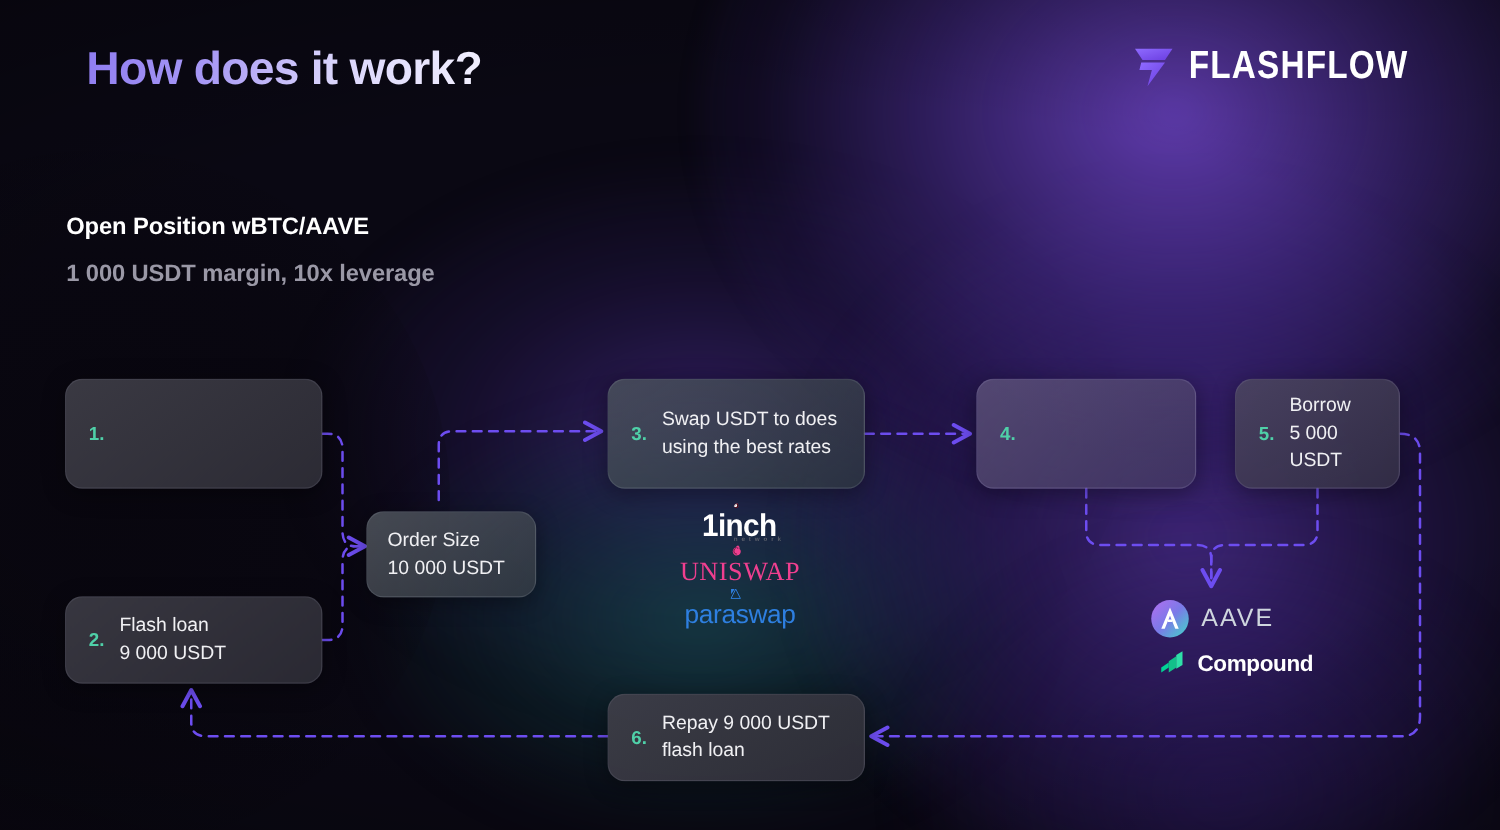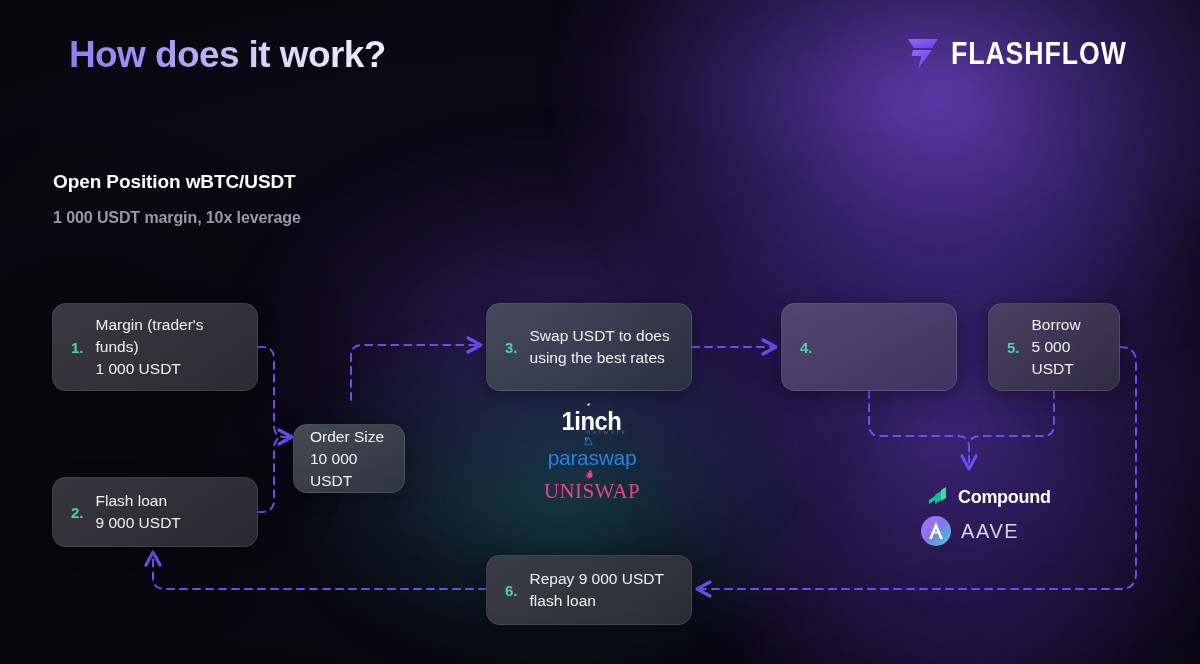--- a/index.html
+++ b/index.html
@@ -86,21 +86,21 @@
     transform-origin: left center;
   }
 
   .subhead {
     position: absolute; left: 53px; top: 171px;
     font-size: 19px; font-weight: 700; color: #ffffff;
     letter-spacing: -0.1px;
   }
   .subtext {
     position: absolute; left: 53px; top: 209px;
-    font-size: 16px; font-weight: 700; color: #9a98a6;
+    font-size: 19px; font-weight: 700; color: #9a98a6;
     letter-spacing: -0.1px;
   }
 
   
   .wires { position: absolute; inset: 0; }
 
   
   .box {
     position: absolute;
     border-radius: 14px;
@@ -119,21 +119,21 @@
     font-size: 15.5px; color: #f0f0f3; line-height: 1.42;
     white-space: pre-line;
   }
 
   .b1 { left: 52px; top: 303px; width: 206px; height: 88px;
         background: linear-gradient(145deg, rgba(61,60,70,0.95), rgba(46,45,55,0.95));
         border: 1px solid rgba(120,118,135,0.22); }
   .b2 { left: 52px; top: 477px; width: 206px; height: 70px;
         background: linear-gradient(145deg, rgba(58,57,67,0.95), rgba(44,43,53,0.95));
         border: 1px solid rgba(120,118,135,0.22); }
-  .bo { left: 293px; top: 424px; width: 112px; height: 69px;
+  .bo { left: 293px; top: 409px; width: 136px; height: 69px;
         background: linear-gradient(145deg, rgba(86,92,100,0.78), rgba(58,64,72,0.72));
         border: 1px solid rgba(140,148,160,0.20);
         padding: 0 16px; }
   .b3 { left: 486px; top: 303px; width: 206px; height: 88px;
         background: linear-gradient(145deg, rgba(82,92,98,0.72), rgba(48,60,64,0.66));
         border: 1px solid rgba(140,152,160,0.20); }
   .b4 { left: 781px; top: 303px; width: 176px; height: 88px;
         background: linear-gradient(145deg, rgba(96,86,124,0.78), rgba(68,58,98,0.74));
         border: 1px solid rgba(150,140,185,0.22); }
   .b5 { left: 988px; top: 303px; width: 132px; height: 88px;
@@ -199,21 +199,21 @@
           <stop offset="0" stop-color="#8f6bff"></stop>
             <stop offset="1" stop-color="#6a3de0"></stop>
         </linearGradient>
       </defs>
       <path d="M5 6 H35 L29 15 H11 Z" fill="url(#bg1)"></path>
       <path d="M10 17 H29 L15 36 L18.5 23 H8.5 Z" fill="url(#bg1)"></path>
     </svg>
     <div class="logo-text">FLASHFLOW</div>
   </div>
 
-  <div class="subhead">Open Position wBTC/USDT</div>
+  <div class="subhead">Open Position wBTC/AAVE</div>
   <div class="subtext">1 000 USDT margin, 10x leverage</div>
 
   <svg class="wires" viewBox="0 0 1200 664">
     <defs>
       <marker id="ah" markerWidth="9" markerHeight="9" refX="7" refY="4.5" orient="auto">
         <path d="M1,1 L7.5,4.5 L1,8" fill="none" stroke="#6d4df0" stroke-width="1.6" stroke-linecap="round" stroke-linejoin="round"></path>
       </marker>
     </defs>
     <g fill="none" stroke="#6d4df0" stroke-width="2" stroke-dasharray="7 6" stroke-linecap="round">
 
@@ -231,22 +231,20 @@
 
       <path d="M1120,347 Q1136,347 1136,362 L1136,573 Q1136,589 1121,589 L698,589" marker-end="url(#ah)"></path>
 
       <path d="M486,589 L165,589 Q153,589 153,578 L153,553" marker-end="url(#ah)"></path>
     </g>
   </svg>
 
   <div class="box b1">
     <div class="box-inner">
       <span class="num">1.</span>
-      <span class="btext">Margin (trader's funds)
-1 000 USDT</span>
     </div>
   </div>
 
   <div class="box b2">
     <div class="box-inner">
       <span class="num">2.</span>
       <span class="btext">Flash loan
 9 000 USDT</span>
     </div>
   </div>
@@ -296,58 +294,58 @@
         <path d="M9 11 C13 8 19 9 20 14 C21 19 17 24 12 23 C8 22 6 17 7 14 Z" fill="#ffffff"></path>
         <path d="M7 15 C5 17 5 21 8 23 L11 22 C8 21 7 18 8 16 Z" fill="#e8e8ee"></path>
         <circle cx="13" cy="14" r="1.4" fill="#1a1020"></circle>
         <path d="M6 19 L3 22 L7 22 Z" fill="#ffffff"></path>
       </svg>
       <span class="oneinch-txt">1inch</span>
       <span class="oneinch-sub">network</span>
     </div>
 
     <div class="dexrow">
-      <svg width="22" height="22" viewBox="0 0 24 24">
-        <path d="M11 3 L20 21 L2 21 Z" fill="none" stroke="#2e7fe0" stroke-width="1.8" stroke-linejoin="round"></path>
-        <path d="M2 3 L9 3 L2 13 Z" fill="#2e7fe0"></path>
-      </svg>
-      <span class="para-txt">paraswap</span>
-    </div>
-
-    <div class="dexrow">
       <svg width="21" height="23" viewBox="0 0 24 26">
         <path d="M15 1 C18 3 19 6 18 9 C21 11 22 15 20 19 C18 23 13 25 9 24 C4 22 1 17 3 12 C4 8 8 5 11 5 C10 3 12 1 15 1 Z" fill="#ef3f8f"></path>
         <path d="M11 6 C8 7 5 10 5 14 C5 18 8 21 12 21" fill="none" stroke="#140a12" stroke-width="1.4"></path>
         <circle cx="14" cy="7" r="1.3" fill="#140a12"></circle>
       </svg>
       <span class="uni-txt">UNISWAP</span>
     </div>
+
+    <div class="dexrow">
+      <svg width="22" height="22" viewBox="0 0 24 24">
+        <path d="M11 3 L20 21 L2 21 Z" fill="none" stroke="#2e7fe0" stroke-width="1.8" stroke-linejoin="round"></path>
+        <path d="M2 3 L9 3 L2 13 Z" fill="#2e7fe0"></path>
+      </svg>
+      <span class="para-txt">paraswap</span>
+    </div>
   </div>
 
   <div class="lend">
-
-    <div class="lendrow lendrow2">
-      <svg width="24" height="26" viewBox="0 0 24 26">
-        <path d="M3 16 L9 12 L9 16 L3 20 Z" fill="#00d395"></path>
-        <path d="M9 11 L15 7 L15 16 L9 20 Z" fill="#13c08a"></path>
-        <path d="M15 6 L20 3 L20 14 L15 17 Z" fill="#2fe0a8"></path>
-      </svg>
-      <span class="comp-txt">Compound</span>
-    </div>
 
     <div class="lendrow">
       <svg width="32" height="32" viewBox="0 0 32 32">
         <defs>
           <linearGradient id="aaveg" x1="0" y1="0" x2="1" y2="1">
             <stop offset="0" stop-color="#b36ef0"></stop>
             <stop offset="0.5" stop-color="#7b7ae8"></stop>
             <stop offset="1" stop-color="#3fd8c8"></stop>
           </linearGradient>
         </defs>
         <circle cx="16" cy="16" r="15" fill="url(#aaveg)"></circle>
         <path d="M16 7 L23 24 L20.2 24 L16 13.6 L11.8 24 L9 24 Z" fill="#ffffff"></path>
         <rect x="14.2" y="16.6" width="3.6" height="2" fill="#ffffff"></rect>
       </svg>
       <span class="aave-txt">AAVE</span>
     </div>
+
+    <div class="lendrow lendrow2">
+      <svg width="24" height="26" viewBox="0 0 24 26">
+        <path d="M3 16 L9 12 L9 16 L3 20 Z" fill="#00d395"></path>
+        <path d="M9 11 L15 7 L15 16 L9 20 Z" fill="#13c08a"></path>
+        <path d="M15 6 L20 3 L20 14 L15 17 Z" fill="#2fe0a8"></path>
+      </svg>
+      <span class="comp-txt">Compound</span>
+    </div>
   </div>
 
 </div>
 
 </body></html>

